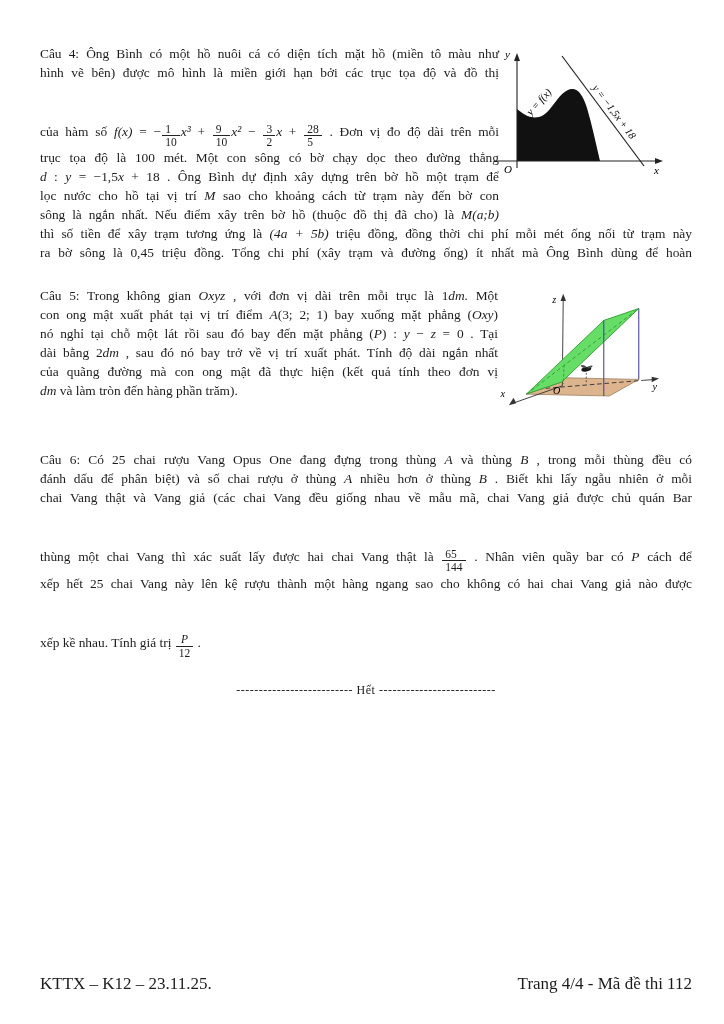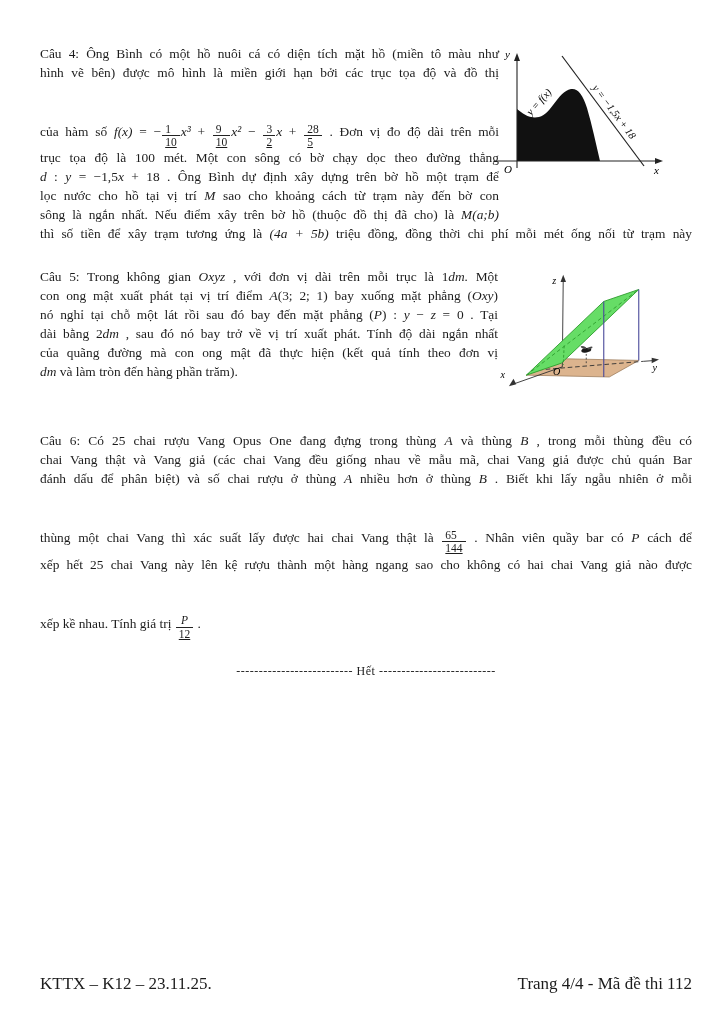--- a/index.html
+++ b/index.html
@@ -30,21 +30,21 @@
   .bd{font-weight:normal;}
   .frac{
     display:inline-block;
     vertical-align:-10px;
     font-size:11.5px;
     line-height:1.08;
     text-align:center;
     margin:0 1px;
   }
   .frac .fn{display:block;padding:0 3px;}
-  .frac .fd{display:block;border-top:1px solid #222;padding:0 3px;text-decoration:underline;}
+  .frac .fd{display:block;border-top:1px solid #222;padding:0 3px;}
   .fig{position:absolute;}
   .fig1{top:4px;right:-4px;width:200px;height:142px;}
   .fig2{top:2px;right:-14px;width:210px;height:134px;}
   .divider{
     margin-top:24px;
     text-align:center;
     font-size:12px;
     letter-spacing:.5px;
   }
   .footer{
@@ -85,20 +85,21 @@
         <div class="ln"><span class="bd">Câu 4:</span><span> Ông Bình có một hồ nuôi cá có diện tích mặt hồ (miền tô màu như</span></div>
         <div class="ln"><span>hình vẽ bên) được mô hình là miền giới hạn bởi các trục tọa độ và đồ thị</span></div>
         <div class="ln tall"><span>của hàm số </span><span class="it">f(x)</span><span> = −</span><span class="frac"><span class="fn">1</span><span class="fd">10</span></span><span class="it">x³</span><span> + </span><span class="frac"><span class="fn">9</span><span class="fd">10</span></span><span class="it">x²</span><span> − </span><span class="frac"><span class="fn">3</span><span class="fd">2</span></span><span class="it">x</span><span> + </span><span class="frac"><span class="fn">28</span><span class="fd">5</span></span><span> . Đơn vị đo độ dài trên mỗi</span></div>
         <div class="ln"><span>trục tọa độ là 100 mét. Một con sông có bờ chạy dọc theo đường thẳng</span></div>
         <div class="ln"><span class="it">d</span><span> : </span><span class="it">y</span><span> = −1,5</span><span class="it">x</span><span> + 18 . Ông Bình dự định xây dựng trên bờ hồ một trạm để</span></div>
         <div class="ln"><span>lọc nước cho hồ tại vị trí </span><span class="it">M</span><span> sao cho khoảng cách từ trạm này đến bờ con</span></div>
         <div class="ln"><span>sông là ngắn nhất. Nếu điểm xây trên bờ hồ (thuộc đồ thị đã cho) là </span><span class="it">M(a;b)</span></div>
       </div>
       <div>
         <div class="ln"><span>thì số tiền để xây trạm tương ứng là </span><span class="it">(4a + 5b)</span><span> triệu đồng, đồng thời chi phí mỗi mét ống nối từ trạm này</span></div>
+        <div class="ln"><span>ra bờ sông là 0,45 triệu đồng. Tổng chi phí (xây trạm và đường ống) ít nhất mà Ông Bình dùng để hoàn</span></div>
       </div>
     </section>
 
     <section class="question q5">
       <div class="fig fig2">
         <svg width="210" height="134" viewBox="0 0 228 145">
 
           <polygon points="33,115 123,117 155,99 65,97" fill="#dcb48e" stroke="#9a7a58" stroke-width="0.8"></polygon>
 
           <line x1="72" y1="106" x2="18" y2="125" stroke="#333" stroke-width="1"></line>
@@ -136,22 +137,22 @@
         <div class="ln"><span>con ong mật xuất phát tại vị trí điểm </span><span class="it">A</span><span>(3; 2; 1) bay xuống mặt phẳng (</span><span class="it">Oxy</span><span>)</span></div>
         <div class="ln"><span>nó nghỉ tại chỗ một lát rồi sau đó bay đến mặt phẳng (</span><span class="it">P</span><span>) : </span><span class="it">y</span><span> − </span><span class="it">z</span><span> = 0 . Tại</span></div>
         <div class="ln"><span>dài bằng 2</span><span class="it">dm</span><span> , sau đó nó bay trở về vị trí xuất phát. Tính độ dài ngắn nhất</span></div>
         <div class="ln"><span>của quãng đường mà con ong mật đã thực hiện (kết quả tính theo đơn vị</span></div>
         <div class="ln last"><span class="it">dm</span><span> và làm tròn đến hàng phần trăm).</span></div>
       </div>
     </section>
 
     <section class="question q6">
       <div class="ln"><span class="bd">Câu 6:</span><span> Có 25 chai rượu Vang Opus One đang đựng trong thùng </span><span class="it">A</span><span> và thùng </span><span class="it">B</span><span> , trong mỗi thùng đều có</span></div>
+      <div class="ln"><span>đánh dấu để phân biệt) và số chai rượu ở thùng </span><span class="it">A</span><span> nhiều hơn ở thùng </span><span class="it">B</span><span> . Biết khi lấy ngẫu nhiên ở mỗi</span></div>
       <div class="ln"><span>chai Vang thật và Vang giả (các chai Vang đều giống nhau về mẫu mã, chai Vang giả được chủ quán Bar</span></div>
-      <div class="ln"><span>đánh dấu để phân biệt) và số chai rượu ở thùng </span><span class="it">A</span><span> nhiều hơn ở thùng </span><span class="it">B</span><span> . Biết khi lấy ngẫu nhiên ở mỗi</span></div>
       <div class="ln tall"><span>thùng một chai Vang thì xác suất lấy được hai chai Vang thật là </span><span class="frac"><span class="fn">65</span><span class="fd">144</span></span><span> . Nhân viên quầy bar có </span><span class="it">P</span><span> cách để</span></div>
       <div class="ln"><span>xếp hết 25 chai Vang này lên kệ rượu thành một hàng ngang sao cho không có hai chai Vang giả nào được</span></div>
       <div class="ln tall last"><span>xếp kề nhau. Tính giá trị </span><span class="frac"><span class="fn it">P</span><span class="fd">12</span></span><span> .</span></div>
     </section>
 
     <div class="divider"><span>-------------------------- </span><span class="bd">Hết</span><span> --------------------------</span></div>
   </div>
 
   <div class="footer">
     <span>KTTX – K12 – 23.11.25.</span>

